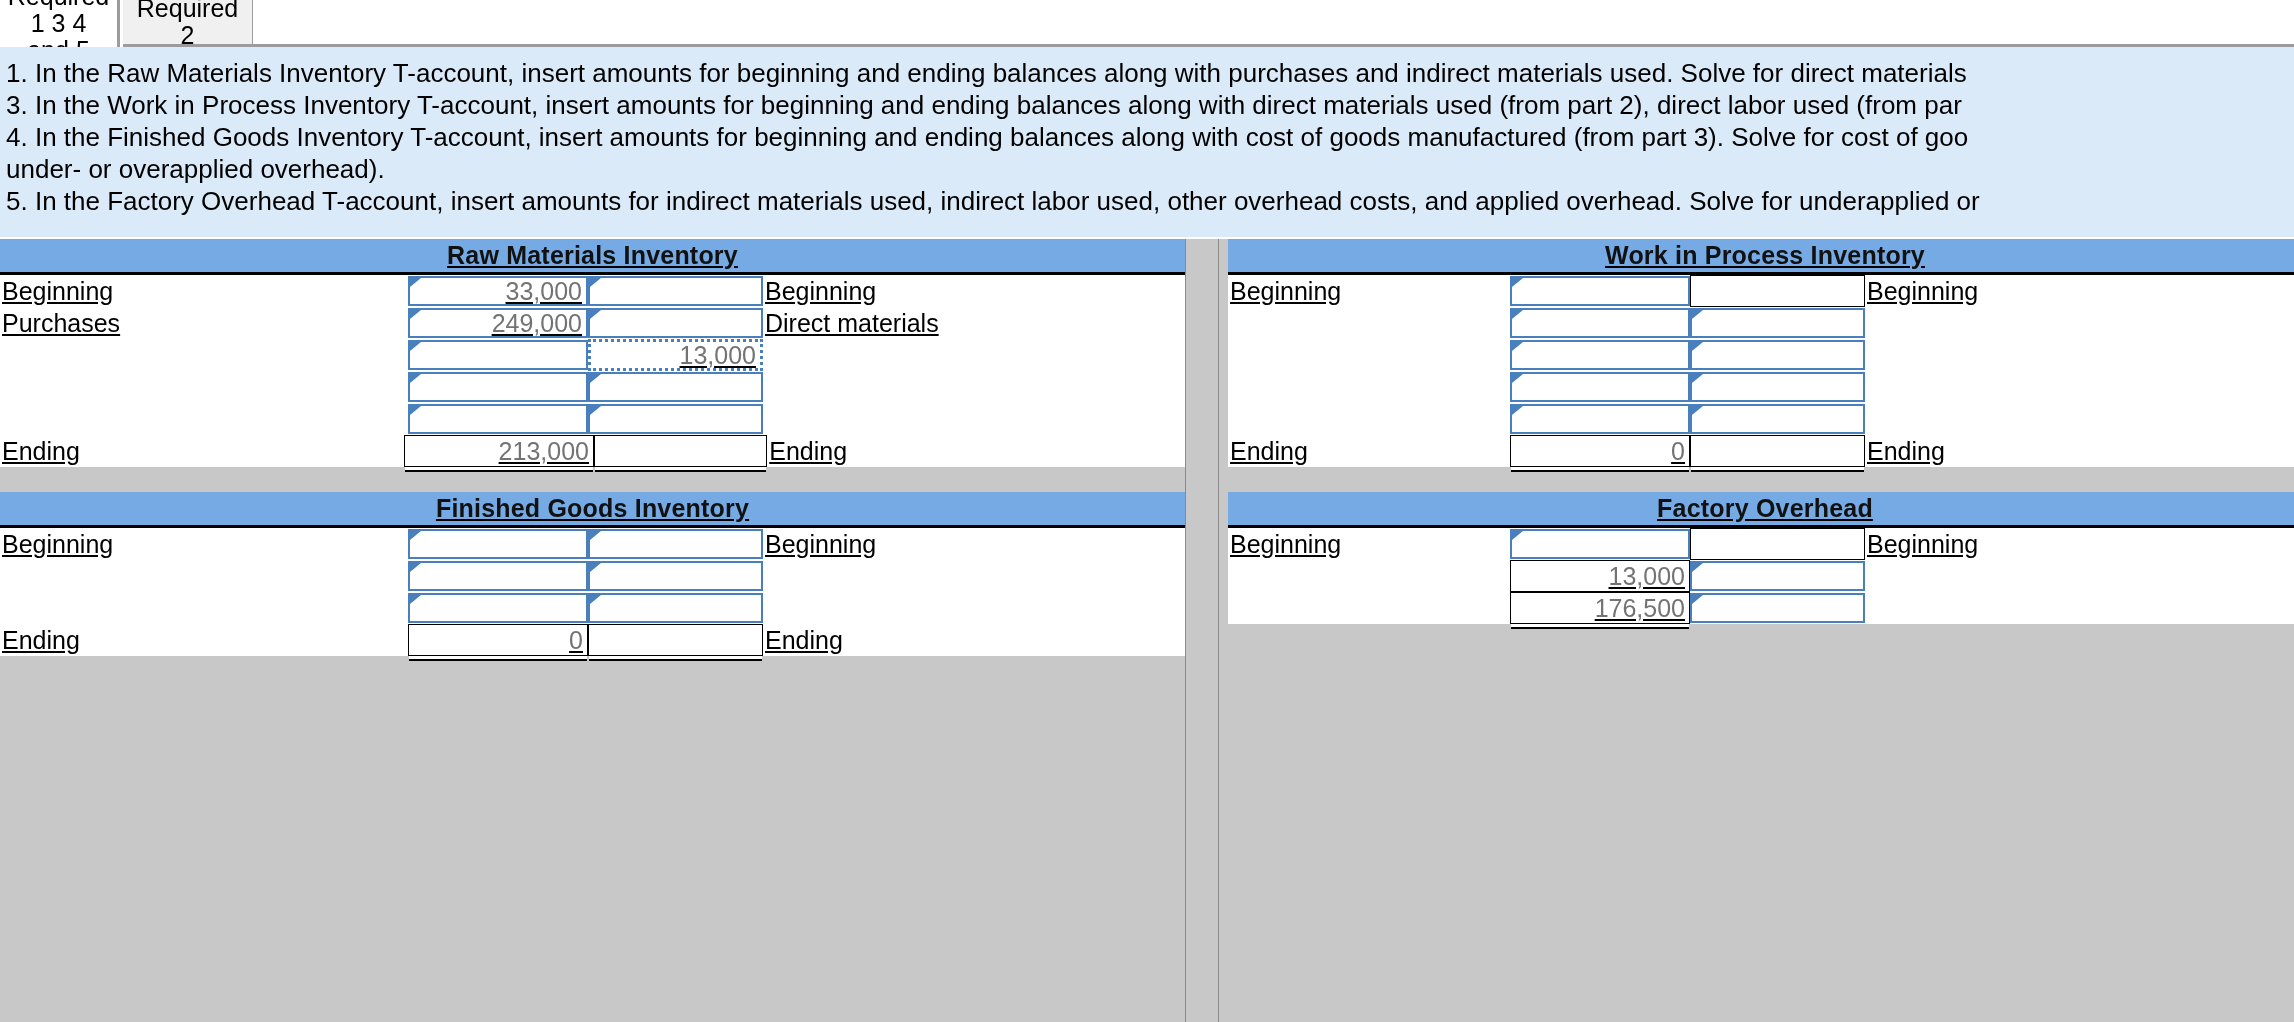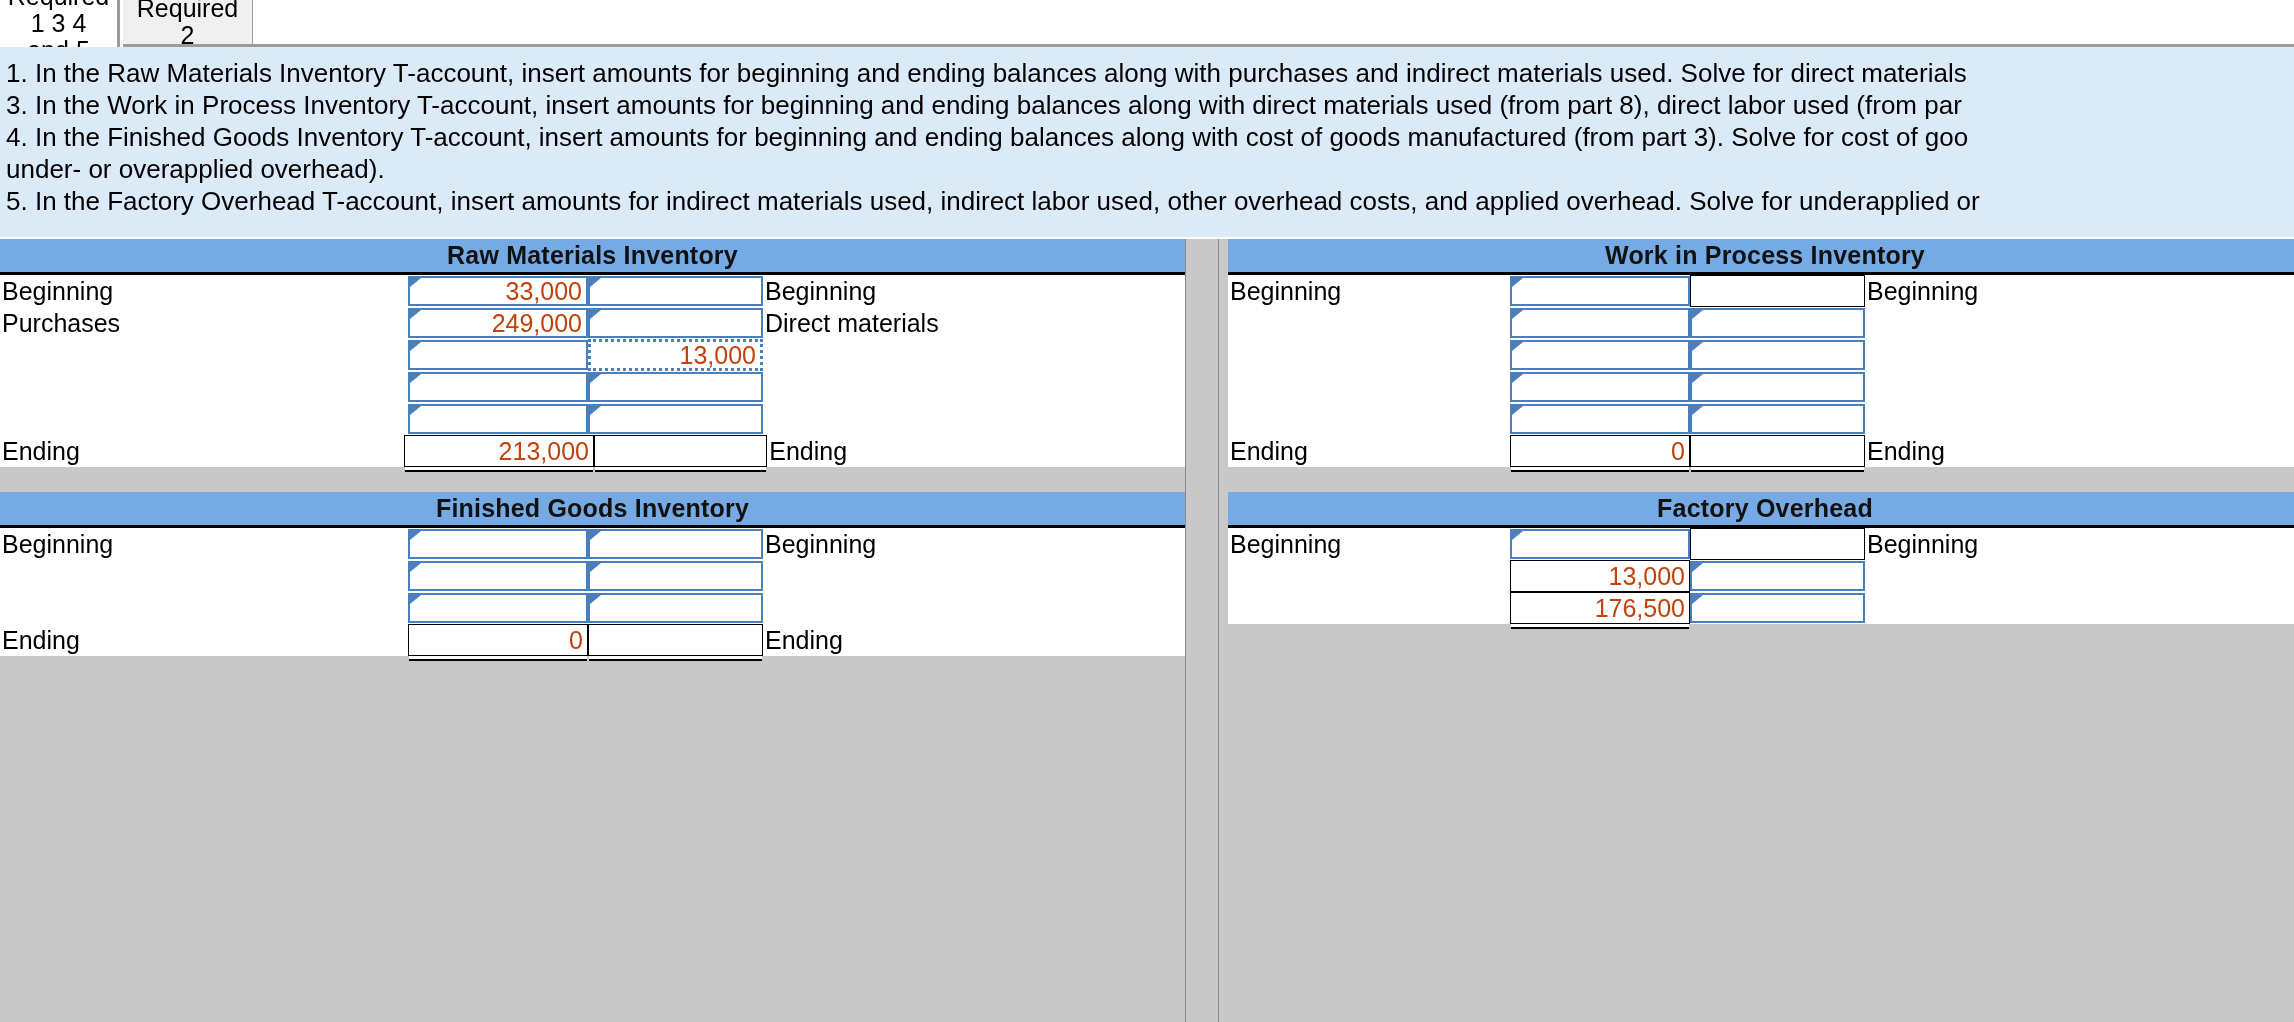--- a/index.html
+++ b/index.html
@@ -72,21 +72,21 @@
     overflow: hidden;
   }
 
   .pane { position: absolute; top: 0; height: 783px; overflow: hidden; }
   .pane-left  { left: 0;    width: 1185px; }
   .gutter     { position: absolute; left: 1185px; top: 0; width: 34px; height: 783px;
                 background: #c8c8c8; border-left: 1px solid #8a8a8a; border-right: 1px solid #8a8a8a; }
   .pane-right { left: 1220px; width: 1074px; margin-left: 8px; }
 
   
-  .taccount { position: absolute; left: 0; width: 100%; background:#ffffff; }
+  .taccount { position: absolute; left: 0; width: 100%; background:#ffffff;text-decoration:underline; }
 
   .ta-title {
     height: 36px;
     background: #75aae4;
     border-bottom: 3px solid #000;
     color: #111;
     font-weight: bold;
     font-size: 25px;
     display: flex; align-items: center; justify-content: center;
     letter-spacing: .2px;
@@ -97,21 +97,21 @@
   .ta-row { display: flex; width: 100%; height: 32px; background:#ffffff; }
 
   .c-label {
     font-size: 25px; color:#000;
     display:flex; align-items:center;
     padding-left: 2px;
     background:#ffffff;
     overflow:hidden; white-space:nowrap;
   }
   .c-num {
-    font-size: 25px; color:#c2410c;
+    font-size: 25px; color:#737373;
     display:flex; align-items:center; justify-content:flex-end;
     padding-right: 4px;
     background:#ffffff;
     position: relative;
     overflow: visible;
     white-space:nowrap;
   }
 
   
   .cell-input {
@@ -160,21 +160,21 @@
       <span>Required 1 3 4 and 5</span>
     </div>
     <div class="tab tab-inactive">
       <span>Required 2</span>
     </div>
     <div class="tabstrip-rule"></div>
   </div>
 
   <div class="instructions">
     <div class="instr-line">1. In the Raw Materials Inventory T-account, insert amounts for beginning and ending balances along with purchases and indirect materials used. Solve for direct materials</div>
-    <div class="instr-line">3. In the Work in Process Inventory T-account, insert amounts for beginning and ending balances along with direct materials used (from part 8), direct labor used (from par</div>
+    <div class="instr-line">3. In the Work in Process Inventory T-account, insert amounts for beginning and ending balances along with direct materials used (from part 2), direct labor used (from par</div>
     <div class="instr-line">4. In the Finished Goods Inventory T-account, insert amounts for beginning and ending balances along with cost of goods manufactured (from part 3). Solve for cost of goo</div>
     <div class="instr-line">under- or overapplied overhead).</div>
     <div class="instr-line">5. In the Factory Overhead T-account, insert amounts for indirect materials used, indirect labor used, other overhead costs, and applied overhead. Solve for underapplied or</div>
   </div>
 
   <div class="sheet">
 
     <div class="pane pane-left">
       <div class="taccount" id="acct-raw_materials" style="top:0;">
           <div class="ta-title">Raw Materials Inventory</div>

